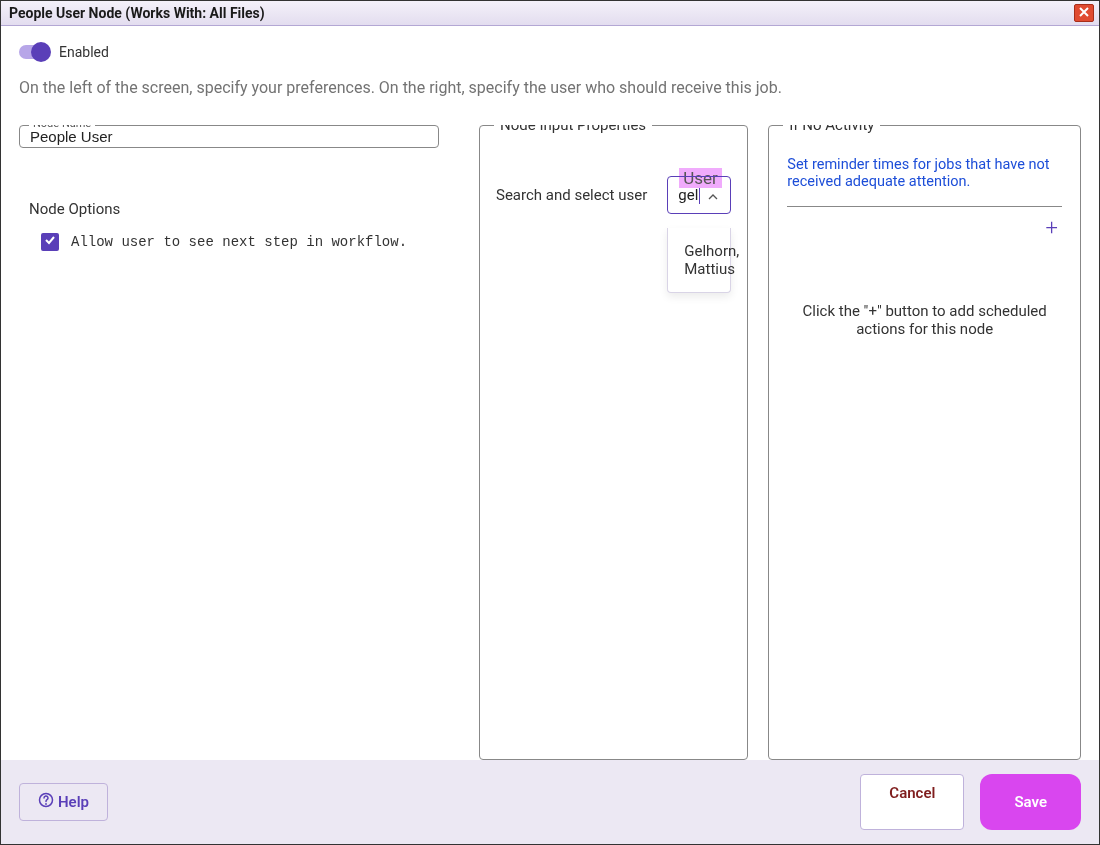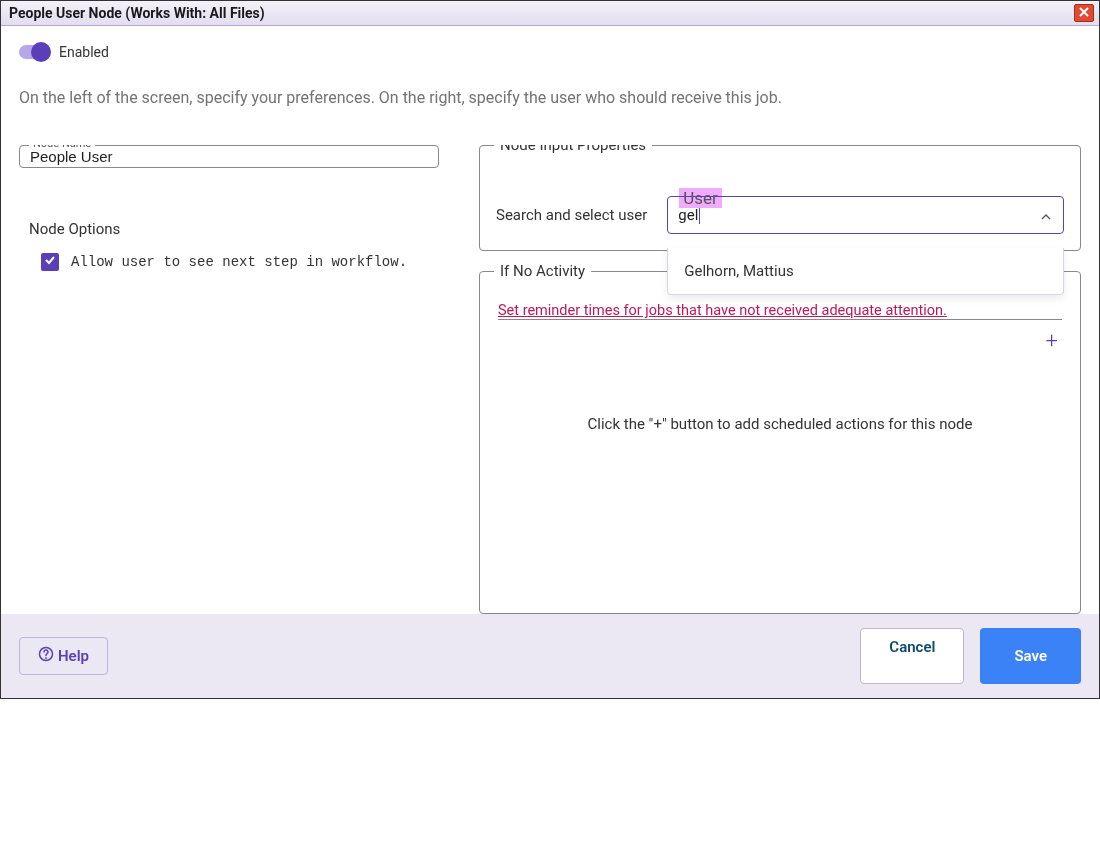--- a/index.html
+++ b/index.html
@@ -4,21 +4,21 @@
 <style>
   * { box-sizing: border-box; }
   body {
     margin: 0;
     font-family: -apple-system, BlinkMacSystemFont, "Segoe UI", Roboto, Arial, sans-serif;
     background: #fff;
     color: #212121;
   }
   .window {
     width: 1100px;
-    height: 699px;
+    height: 845px;
     border: 1px solid #333;
     display: flex;
     flex-direction: column;
     background: #fff;
   }
   .titlebar {
     background: linear-gradient(#f4f1fa, #e3ddef);
     border-bottom: 1px solid #b3a7d4;
     padding: 3px 5px 3px 8px;
     display: flex;
@@ -41,21 +41,20 @@
     font-size: 12px;
     font-weight: 700;
     cursor: pointer;
   }
   .content {
     flex: 1;
     padding: 18px 18px 0 18px;
     display: flex;
     flex-direction: column;
     overflow: hidden;
-    gap: 10px;
   }
   .toggle-row {
     display: flex;
     align-items: center;
     gap: 10px;
     margin-bottom: 18px;
   }
   .toggle {
     width: 30px;
     height: 14px;
@@ -89,21 +88,21 @@
     overflow: hidden;
   }
   .left-col {
     width: 420px;
     display: flex;
     flex-direction: column;
   }
   .right-col {
     flex: 1;
     display: flex;
-    flex-direction: column;
+    flex-direction: row;
     gap: 20px;
   }
   
   .field {
     position: relative;
     margin-bottom: 22px;
   }
   .field-label {
     position: absolute;
     top: -8px;
@@ -232,24 +231,23 @@
     flex: 1;
     border: 1px solid #888;
     border-radius: 4px;
     position: relative;
     padding: 30px 18px 18px 18px;
     display: flex;
     flex-direction: column;
   }
   .activity-desc {
     font-size: 14.5px;
-    color: #be185d;
-    padding-bottom: 0;
+    color: #1d4ed8;
+    padding-bottom: 16px;
     border-bottom: 1px solid #888;
-    text-decoration: underline;
   }
   .plus-row {
     display: flex;
     justify-content: flex-end;
     margin-top: 6px;
   }
   .plus-btn {
     color: #5a3fb8;
     font-size: 22px;
     font-weight: 300;
@@ -287,27 +285,27 @@
     display: flex;
     gap: 16px;
   }
   .cancel-btn {
     border: 1px solid #bfb2db;
     background: #fff;
     border-radius: 4px;
     padding: 9px 28px;
     font-size: 15px;
     font-weight: 600;
-    color: #0c4a6e;
+    color: #7f1d1d;
     cursor: pointer;
   }
   .save-btn {
     border: none;
-    background: #3b82f6;
-    border-radius: 4px;
+    background: #d946ef;
+    border-radius: 12px;
     padding: 19px 34px;
     font-size: 15px;
     font-weight: 600;
     color: #fff;
     cursor: pointer;
   }
   .text-cursor {
     display: inline-block;
     width: 1px;
     height: 16px;

